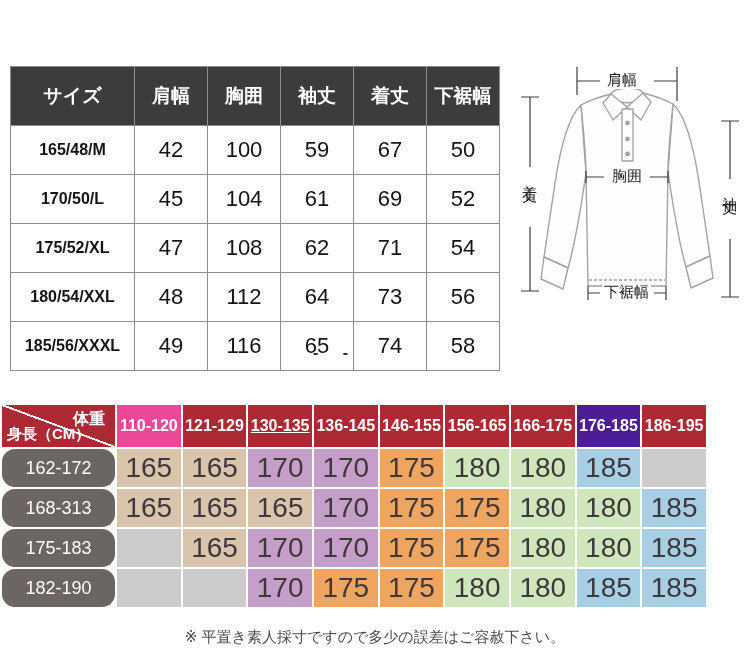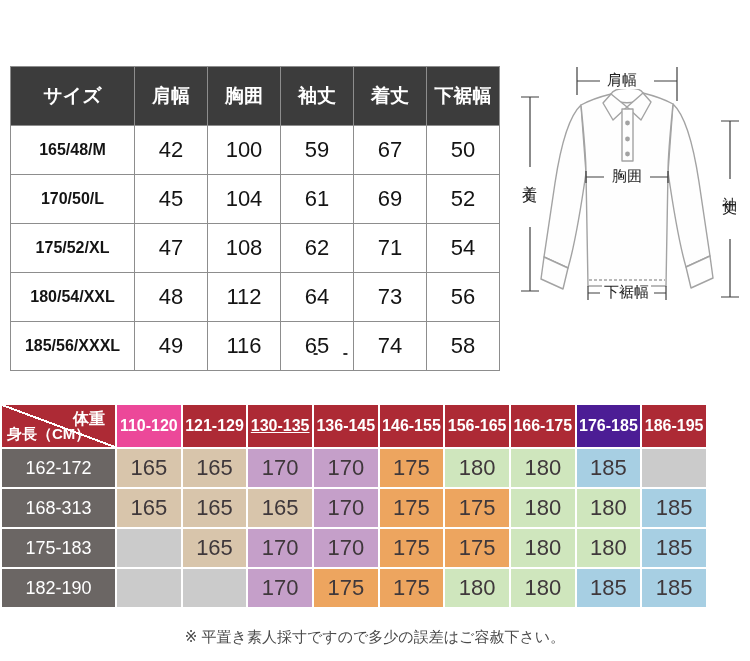--- a/index.html
+++ b/index.html
@@ -21,22 +21,22 @@
   .v-label{writing-mode:vertical-rl;text-orientation:upright;letter-spacing:3px;padding:2px 0;}
 
   
   .divider-mark{position:absolute;left:313px;top:344px;color:#333;font-size:16px;font-weight:bold;letter-spacing:10px;}
 
   
   .fit-table{position:absolute;left:0;top:375px;width:708px;border-collapse:separate;border-spacing:2px;table-layout:fixed;margin-top:28px;}
   .fit-table col.hcol{width:113px;}
   .fit-table td{text-align:center;padding:0;}
   .fit-table .fit-head{color:#fff;font-size:16px;font-weight:bold;height:42px;}
-  .fit-table .fit-label{color:#fff;font-size:18px;height:38px;}
-  .fit-table .fit-cell{color:#3f383b;font-size:22px;height:38px;}
+  .fit-table .fit-label{color:#fff;font-size:18px;height:38px;border-radius:13px;}
+  .fit-table .fit-cell{color:#3f383b;font-size:28px;height:38px;}
   .corner-cell{position:relative;}
   .corner-tr{position:absolute;top:4px;right:10px;font-size:16px;font-weight:bold;color:#fff;}
   .corner-bl{position:absolute;bottom:3px;left:5px;font-size:15px;color:#fff;}
 
   
   .note{position:absolute;left:0;top:628px;width:750px;text-align:center;color:#4a4a4a;font-size:15px;}
 </style>
 </head>
 <body>
 

